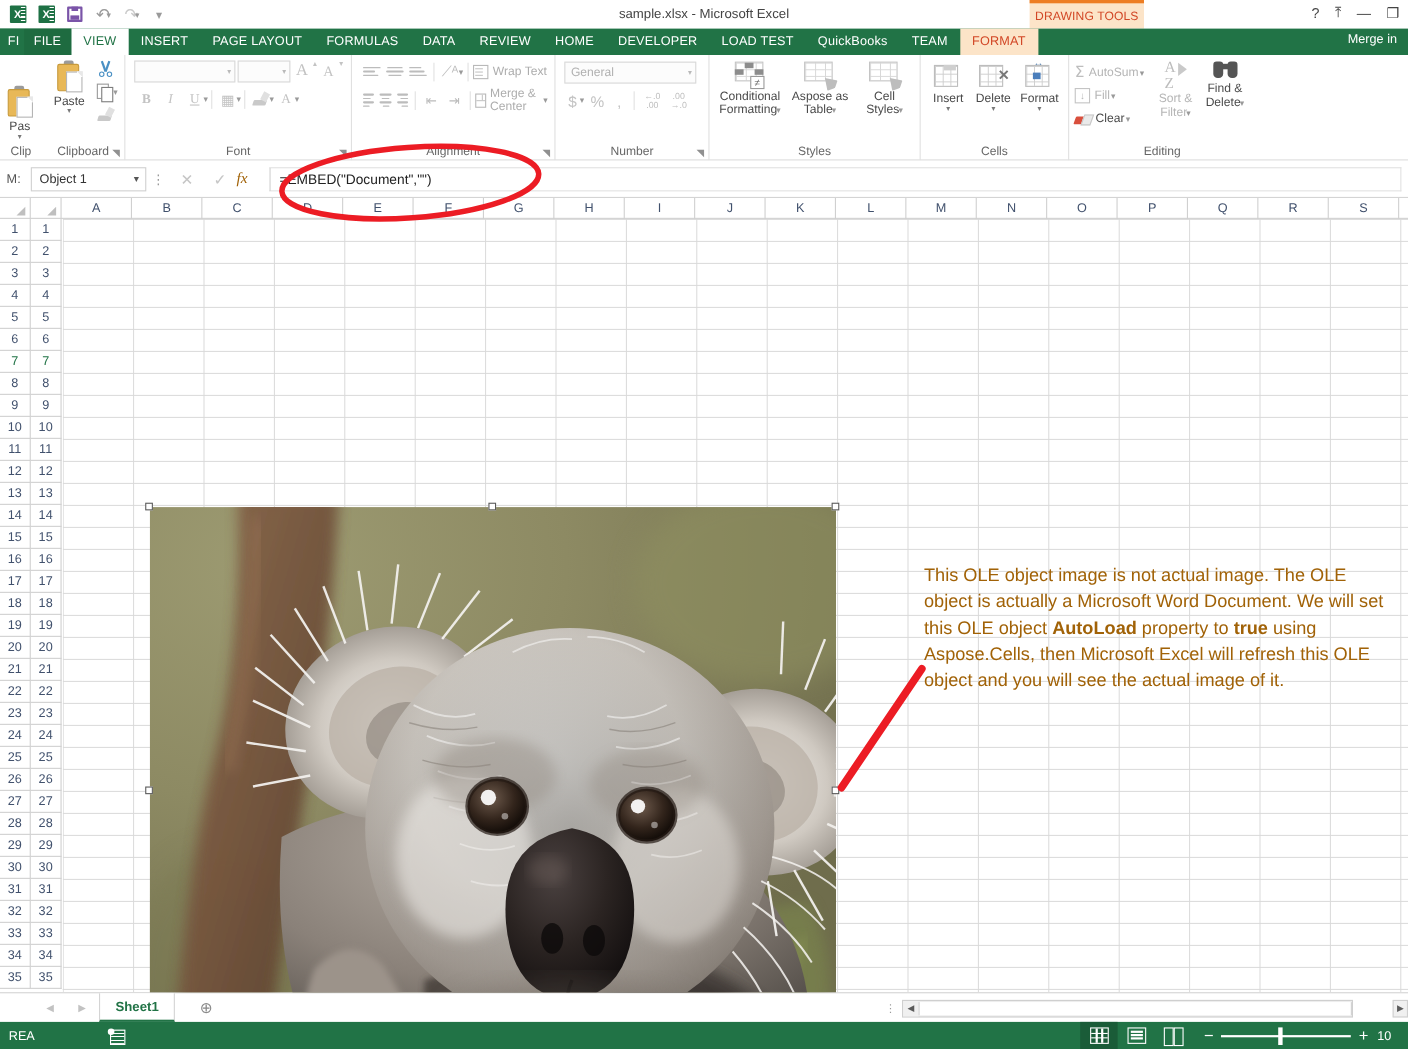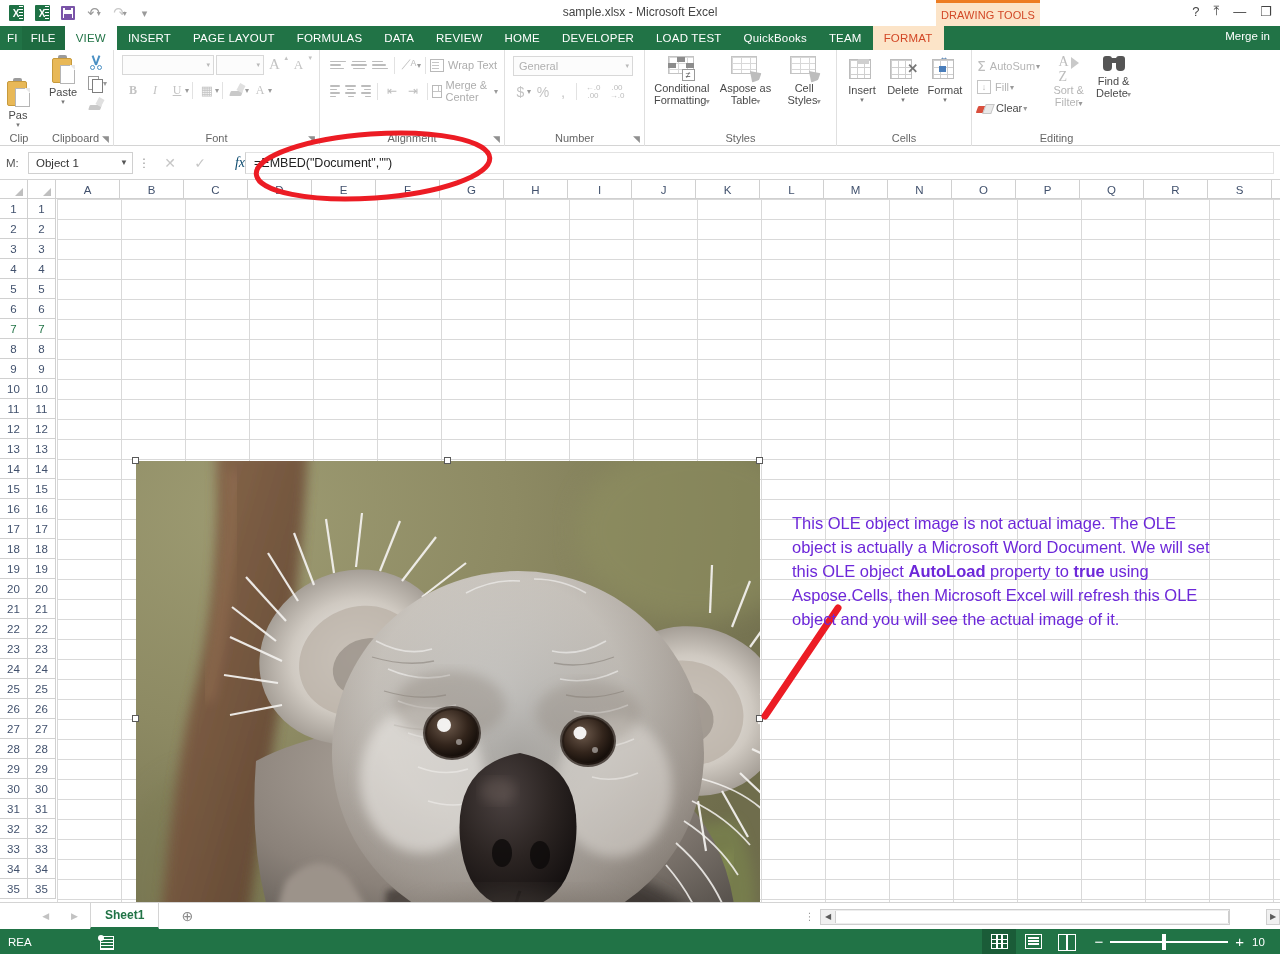--- a/index.html
+++ b/index.html
@@ -150,21 +150,21 @@
   .binoc:after{content:"";position:absolute;left:9px;top:4px;width:6px;height:5px;background:#555;}
 
   
   .fbar { height:34px; background:#fff; display:flex; align-items:center; padding:0 6px; flex:0 0 34px; position:relative; border-bottom:1px solid #d4d4d4; }
   .namebox-ghost{ width:22px; font-size:11.5px; color:#555; overflow:hidden; white-space:nowrap; }
   .namebox { width:105px; height:22px; border:1px solid #d0d0d0; background:#fff; display:flex; align-items:center; padding:0 4px 0 7px; font-size:11.5px; color:#333; }
   .namebox .nv{flex:1;}
   .namebox .dd{ font-size:8px; color:#555; }
   .fb-dots { width:22px; text-align:center; color:#9a9a9a; font-size:12px; letter-spacing:0; }
   .fb-btn { width:30px; text-align:center; font-size:14px; color:#c6c6c6; }
-  .fb-fx { width:30px; text-align:right; font-family:"Liberation Serif",serif; font-style:italic; font-size:14px; color:#0c4a6e; }
+  .fb-fx { width:30px; text-align:left; font-family:"Liberation Serif",serif; font-style:italic; font-size:14px; color:#a16207; }
   .fb-input { flex:1; height:22px; border:1px solid #e2e2e2; border-left:1px solid #d0d0d0; background:#fff; display:flex; align-items:center; padding-left:8px; font-size:12.5px; color:#222; }
 
   
   .gridwrap { flex:1; position:relative; overflow:hidden; background:#fff; }
   .colhdr { position:absolute; left:0; top:0; height:19px; width:100%; display:flex; background:#fff; border-bottom:1px solid #d0d0d0; z-index:4; }
   .corner { width:28px; height:19px; border-right:1px solid #d0d0d0; position:relative; flex:0 0 28px; }
   .corner2 { width:28px; height:19px; border-right:1px solid #d0d0d0; position:relative; flex:0 0 28px; }
   .corner .tri, .corner2 .tri { position:absolute; right:4px; bottom:3px; width:0;height:0;
       border-left:8px solid transparent; border-bottom:8px solid #bfbfbf; }
   .chcell { width:64px; flex:0 0 64px; height:19px; display:flex; align-items:center; justify-content:center;
@@ -178,22 +178,22 @@
            background:
              linear-gradient(to right,#d9d9d9 1px,transparent 1px) 0 0/64px 100%,
              linear-gradient(to bottom,#d9d9d9 1px,transparent 1px) 0 0/100% 20px,
              #fff; }
 
   
   .picture { position:absolute; left:136px; top:281px; width:624px; height:516px; z-index:5; overflow:hidden; }
   .handle { position:absolute; width:7px; height:7px; background:#fff; border:1px solid #5a5a5a; z-index:6; }
 
   
-  .anno-text { position:absolute; left:792px; top:331px; width:420px; z-index:7;
-               color:#6d28d9; font-size:16.5px; line-height:24px; font-family:"Liberation Sans",sans-serif; }
+  .anno-text { position:absolute; left:840px; top:331px; width:420px; z-index:7;
+               color:#a16207; font-size:16.5px; line-height:24px; font-family:"Liberation Sans",sans-serif; }
   .anno-text b { font-weight:bold; }
   .anno-svg { position:absolute; left:0; top:0; width:100%; height:100%; z-index:6; pointer-events:none; }
   .ellipse-svg { position:absolute; left:0; top:0; width:1280px; height:954px; z-index:20; pointer-events:none; }
 
   
   .tabbar { height:27px; background:#fff; display:flex; align-items:stretch; flex:0 0 27px; border-top:1px solid #d4d4d4; position:relative; }
   .navbtns { width:90px; display:flex; align-items:center; justify-content:flex-end; gap:22px; padding-right:12px; color:#c2c2c2; font-size:9px; }
   .stab { min-width:62px; padding:0 14px; display:flex; align-items:center; justify-content:center;
           font-size:12px; font-weight:bold; color:#217346; background:#fff;
           border-left:1px solid #d4d4d4; border-right:1px solid #d4d4d4; border-bottom:2px solid #217346; }

